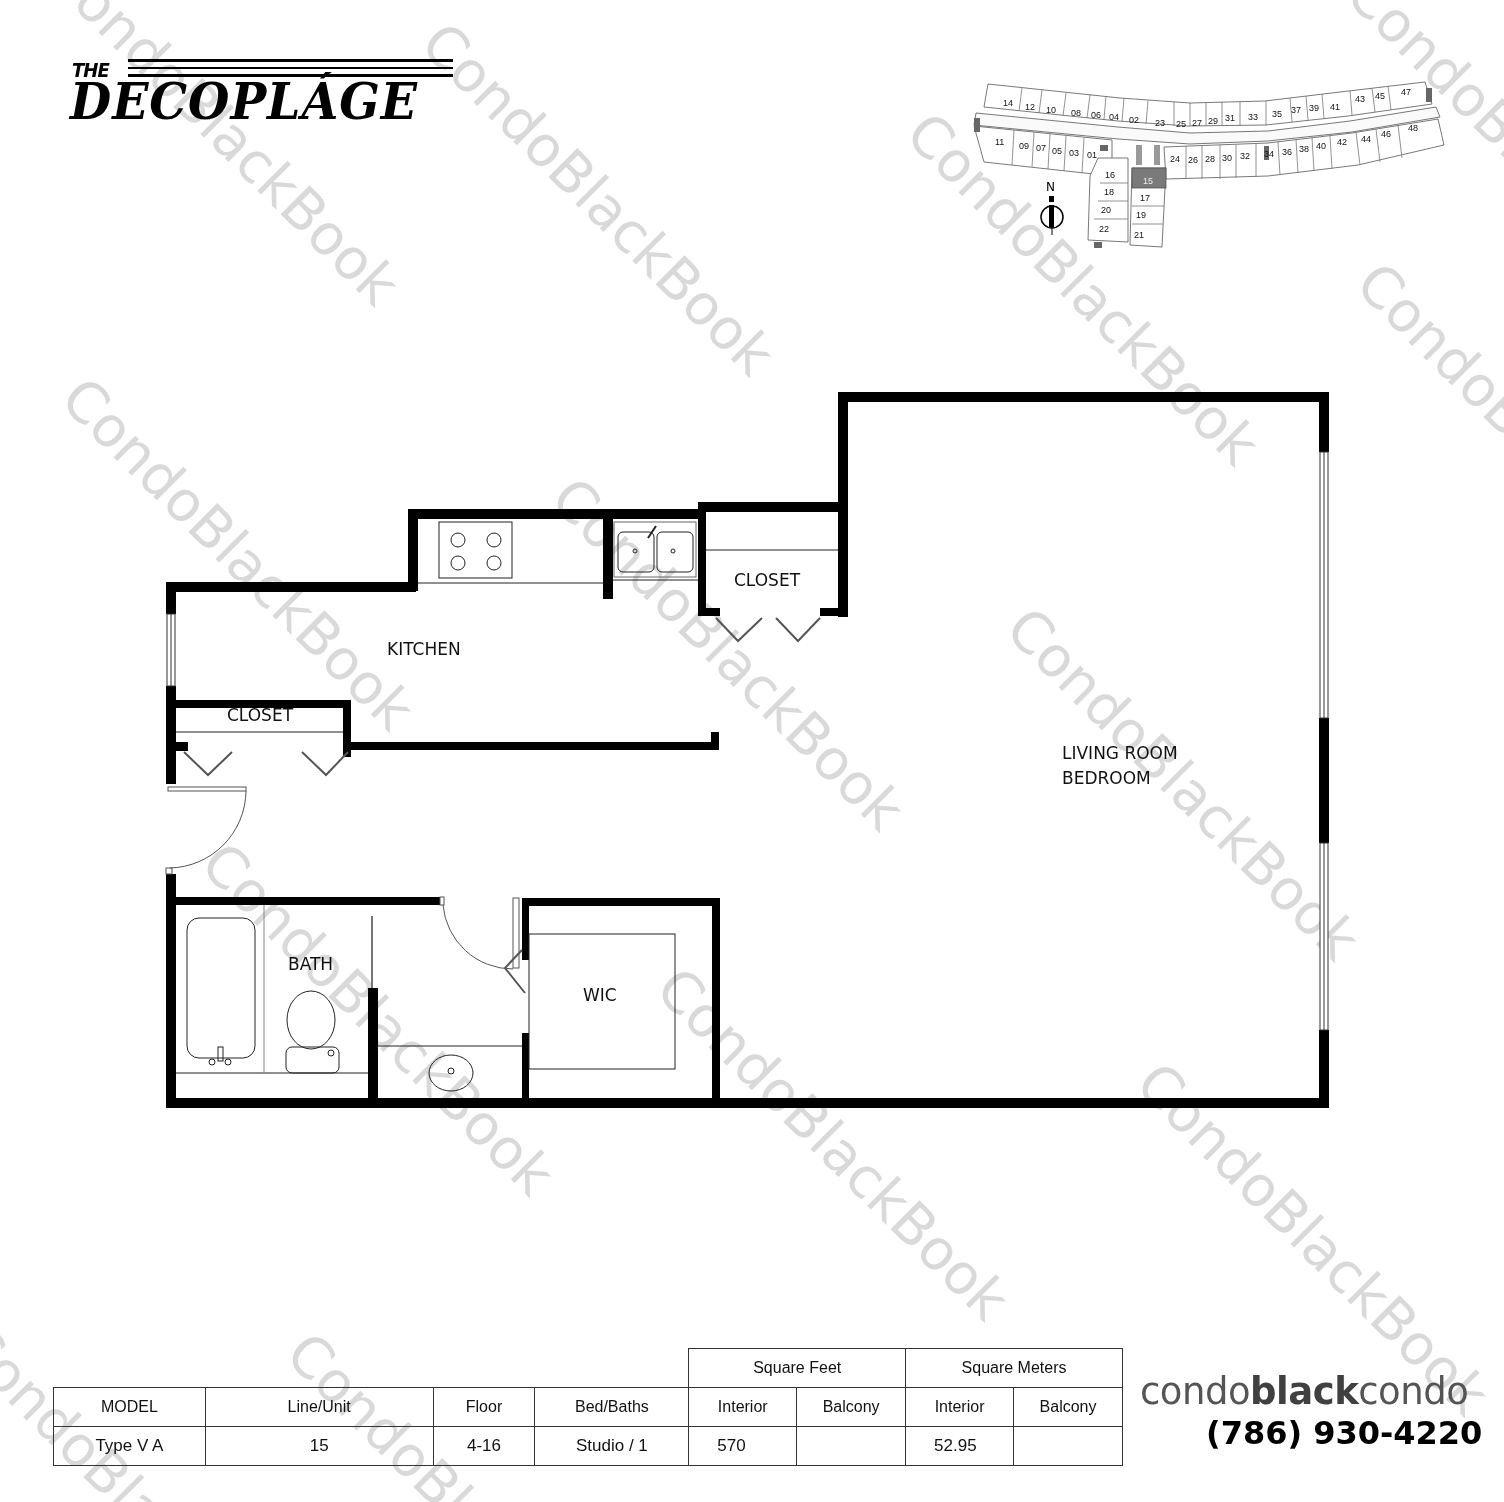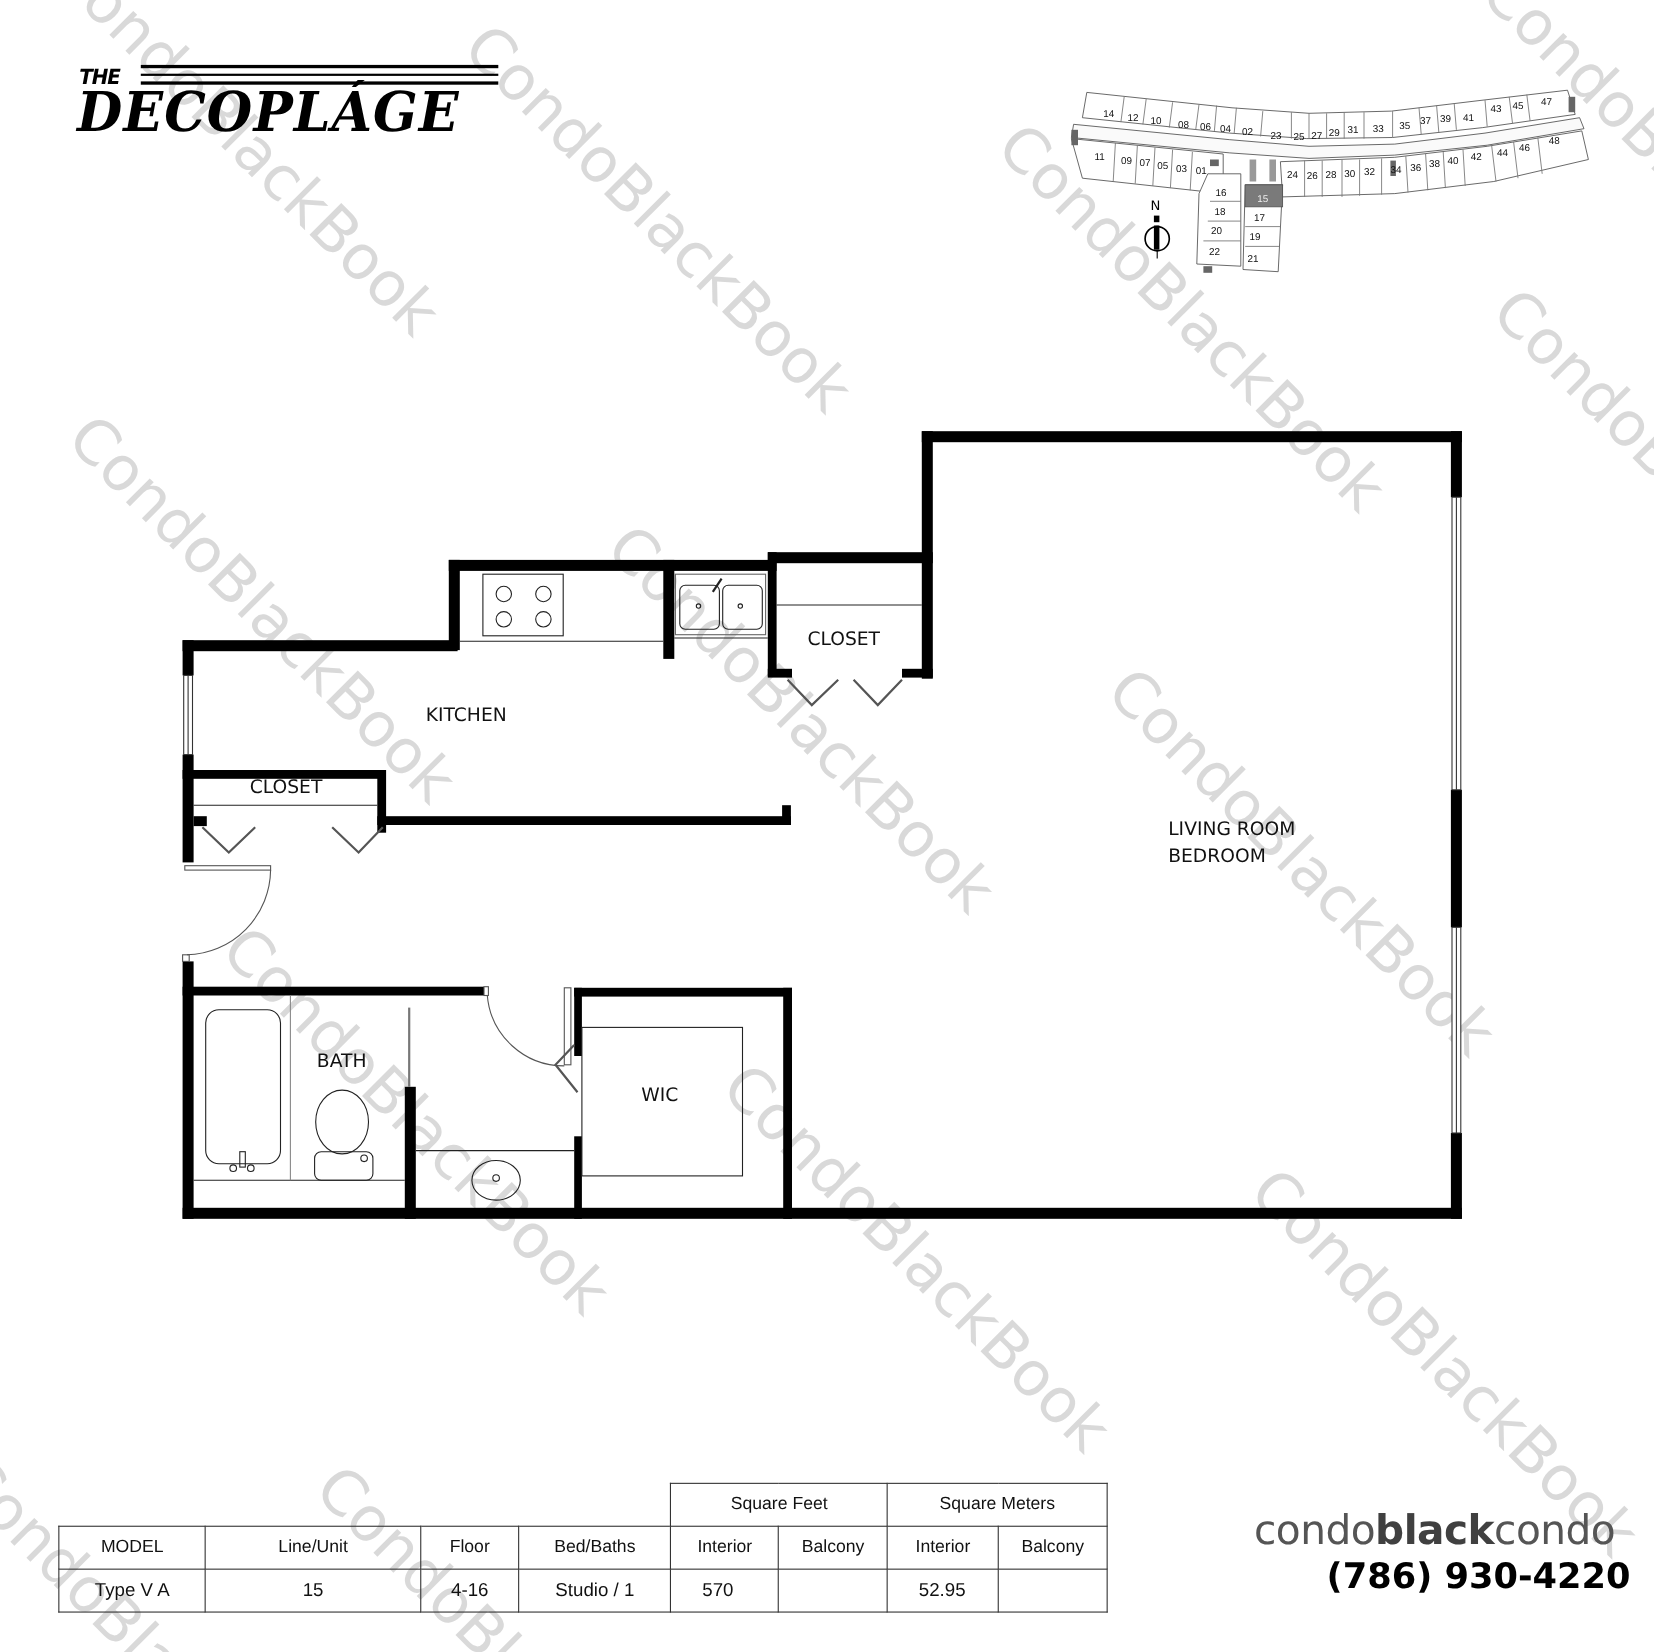--- a/index.html
+++ b/index.html
@@ -285,21 +285,21 @@
     <text x="387" y="655">KITCHEN</text>
     <text x="734" y="586">CLOSET</text>
     <text x="227" y="721">CLOSET</text>
     <text x="1062" y="759">LIVING ROOM</text>
     <text x="1062" y="784">BEDROOM</text>
     <text x="288" y="970">BATH</text>
     <text x="583" y="1001">WIC</text>
   </g>
 </svg>
 
-<table class="spec" style="left:53px; top:1348px; width:954px;">
+<table class="spec" style="left:53px; top:1348px; width:1070px;">
   <colgroup>
     <col style="width:152px">
       <col style="width:228px">
       <col style="width:102px">
       <col style="width:154px">
     <col style="width:108px">
       <col style="width:109px">
       <col style="width:108px">
       <col style="width:109px">
   </colgroup>

